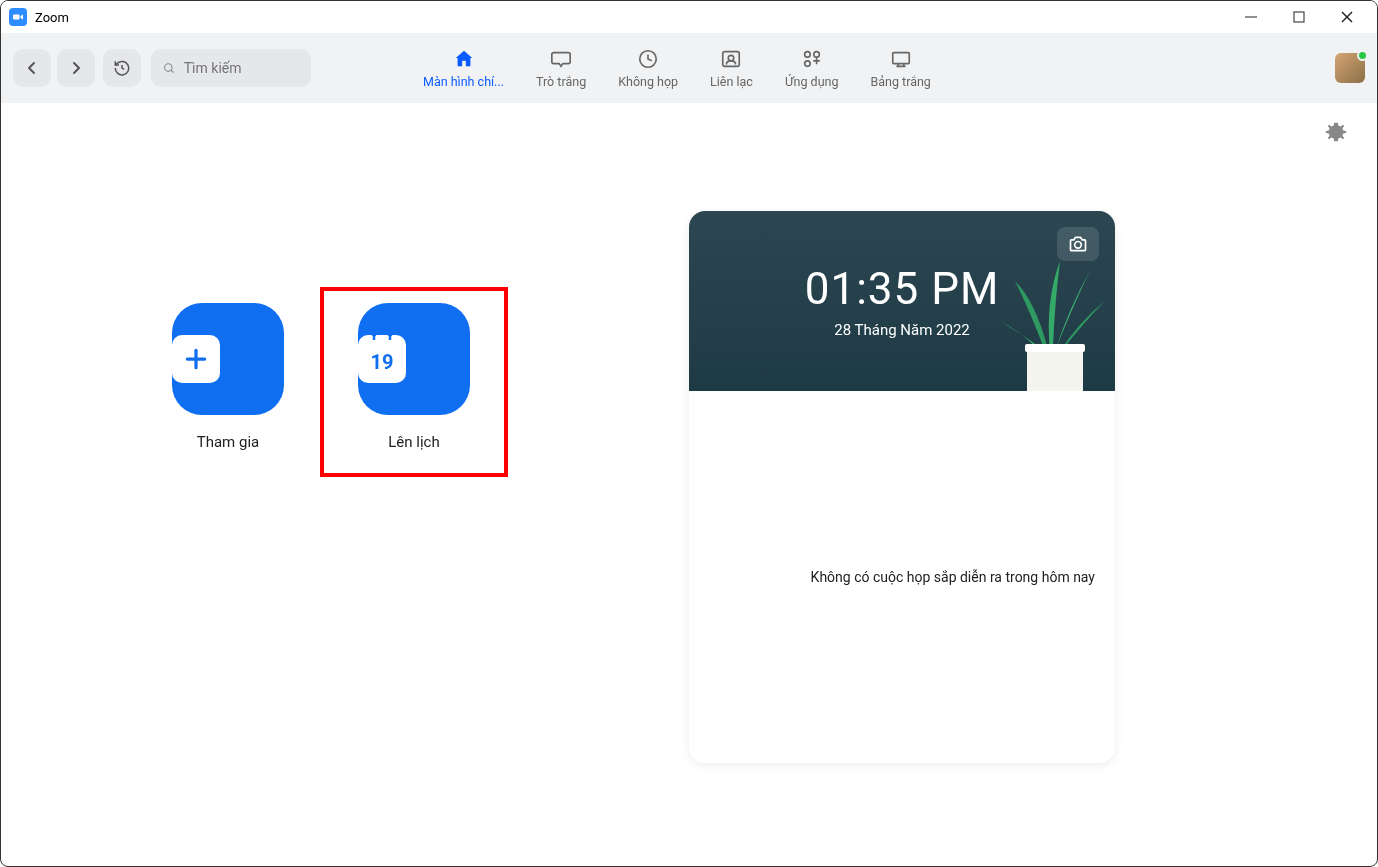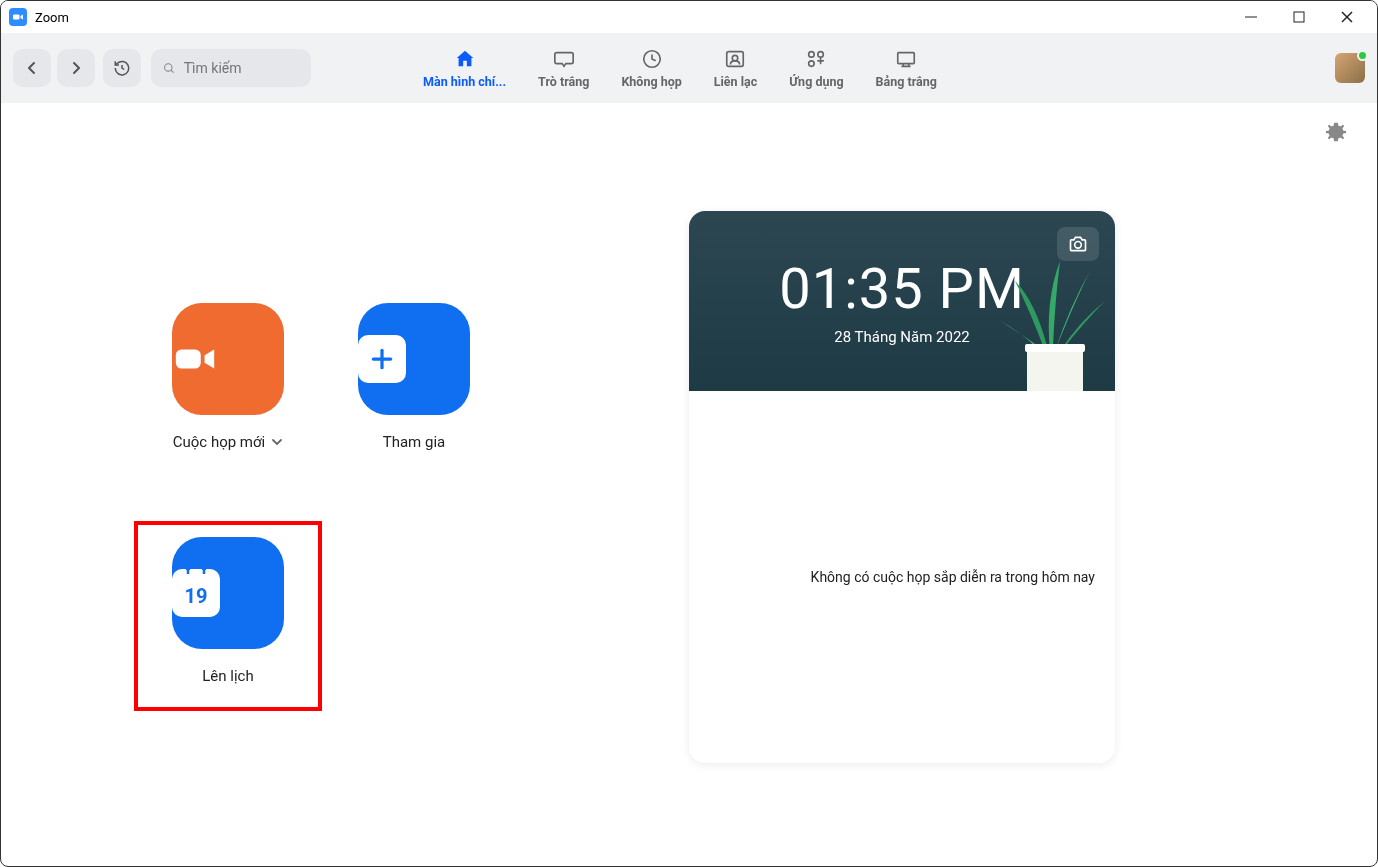--- a/index.html
+++ b/index.html
@@ -14,21 +14,21 @@
     .win-btn { width: 20px; height: 20px; display: flex; align-items: center; justify-content: center; cursor: pointer; }
     
     .toolbar { height: 70px; background: #f1f2f4; display: flex; align-items: center; padding: 0 12px; }
     .nav-btns { display: flex; gap: 6px; }
     .nav-btn { width: 38px; height: 38px; background: #e5e7ea; border-radius: 10px; display: flex; align-items: center; justify-content: center; cursor: pointer; }
     .history-btn { width: 38px; height: 38px; background: #e5e7ea; border-radius: 10px; display: flex; align-items: center; justify-content: center; margin-left: 8px; cursor: pointer; }
     .search-box { margin-left: 10px; width: 160px; height: 38px; background: #e5e7ea; border-radius: 10px; display: flex; align-items: center; padding: 0 12px; gap: 8px; }
     .search-input { background: transparent; border: none; outline: none; font-size: 14px; color: #555; width: 100%; }
     
     .tabs { display: flex; gap: 0; margin-left: 96px; }
-    .tab { display: flex; flex-direction: column; align-items: center; gap: 3px; padding: 0 16px; cursor: pointer; min-width: 74px; font-weight: bold; }
+    .tab { display: flex; flex-direction: column; align-items: center; gap: 3px; padding: 0 16px; cursor: pointer; min-width: 74px; }
     .tab-icon { width: 24px; height: 24px; display: flex; align-items: center; justify-content: center; }
     .tab-label { font-size: 12.5px; color: #666; white-space: nowrap; max-width: 90px; overflow: hidden; text-overflow: ellipsis; }
     .tab.active .tab-label { color: #0b5cff; }
     
     .avatar { margin-left: auto; width: 30px; height: 30px; border-radius: 6px; background: linear-gradient(135deg, #d4a574, #8b6f47); position: relative; cursor: pointer; }
     .avatar-dot { position: absolute; top: -3px; right: -3px; width: 11px; height: 11px; background: #29c944; border-radius: 50%; border: 2px solid #f1f2f4; }
     
     .content { display: flex; height: calc(100% - 102px); position: relative; }
     .gear-icon { position: absolute; top: 18px; right: 30px; cursor: pointer; }
     
@@ -40,21 +40,21 @@
     .action-btn.blue { background: #106ff0; }
     .action-label { font-size: 15px; color: #222; display: flex; align-items: center; gap: 6px; }
     .highlight-box { position: absolute; top: -16px; left: -38px; right: -38px; bottom: -26px; border: 4px solid #ff0000; }
     
     .inner-icon { width: 48px; height: 48px; background: #fff; border-radius: 10px; display: flex; align-items: center; justify-content: center; }
     
     .right-panel { margin-left: 48px; margin-top: 108px; }
     .calendar-card { width: 426px; height: 552px; background: #fff; border-radius: 16px; box-shadow: 0 2px 10px rgba(0,0,0,0.08); overflow: hidden; display: flex; flex-direction: column; }
     .calendar-header { height: 180px; background: linear-gradient(180deg, #2c4752 0%, #1e3a45 100%); position: relative; display: flex; flex-direction: column; align-items: center; justify-content: center; color: #fff; overflow: hidden; }
     .cam-icon-btn { position: absolute; top: 16px; right: 16px; width: 42px; height: 34px; background: rgba(255,255,255,0.12); border-radius: 8px; display: flex; align-items: center; justify-content: center; cursor: pointer; }
-    .time-text { font-size: 56px; font-weight: 400; letter-spacing: 1px; }
+    .time-text { font-size: 44px; font-weight: 400; letter-spacing: 1px; }
     .date-text { font-size: 15px; margin-top: 6px; }
     .plant { position: absolute; bottom: 0; right: 0; }
     .calendar-body { flex: 1; display: flex; align-items: center; justify-content: flex-end; padding: 20px; }
     .no-meeting { font-size: 14px; color: #222; }
   </style>
 </head>
 <body>
 
 <div class="titlebar">
   <div class="titlebar-left">
@@ -179,34 +179,20 @@
 
 <div class="content">
   <div class="gear-icon">
     <svg width="22" height="22" viewBox="0 0 24 24" fill="#888">
         <path d="M12 8 A4 4 0 1 1 12 16 A4 4 0 1 1 12 8 M12 10 A2 2 0 1 0 12 14 A2 2 0 1 0 12 10 M12 2 L14 2 L14.5 5 L17 6 L19.5 4 L21 5.5 L19 8 L20 10.5 L23 11 L23 13 L20 13.5 L19 16 L21 18.5 L19.5 20 L17 18 L14.5 19 L14 22 L12 22 L10 22 L9.5 19 L7 18 L4.5 20 L3 18.5 L5 16 L4 13.5 L1 13 L1 11 L4 10.5 L5 8 L3 5.5 L4.5 4 L7 6 L9.5 5 L10 2 Z"></path>
       </svg>
   </div>
 
   <div class="left-panel">
     <div class="action-grid">
-      <div class="action-item">
-        <div class="action-btn orange">
-          <svg width="46" height="46" viewBox="0 0 24 24" fill="white">
-              <rect x="2" y="7" width="13" height="10" rx="3"></rect>
-              <path d="M17 10 L22 7 L22 17 L17 14 Z"></path>
-            </svg>
-        </div>
-        <div class="action-label">
-          <span>Cuộc họp mới</span>
-          <svg width="12" height="12" viewBox="0 0 12 12">
-              <path d="M2 4 L6 8 L10 4" fill="none" stroke="#666" stroke-width="1.8" stroke-linecap="round"></path>
-            </svg>
-        </div>
-      </div>
 
       <div class="action-item">
         <div class="action-btn blue">
           <div class="inner-icon">
             <svg width="26" height="26" viewBox="0 0 24 24">
                 <line x1="12" y1="4" x2="12" y2="20" stroke="#106ff0" stroke-width="3" stroke-linecap="round"></line>
                 <line x1="4" y1="12" x2="20" y2="12" stroke="#106ff0" stroke-width="3" stroke-linecap="round"></line>
               </svg>
           </div>
         </div>

